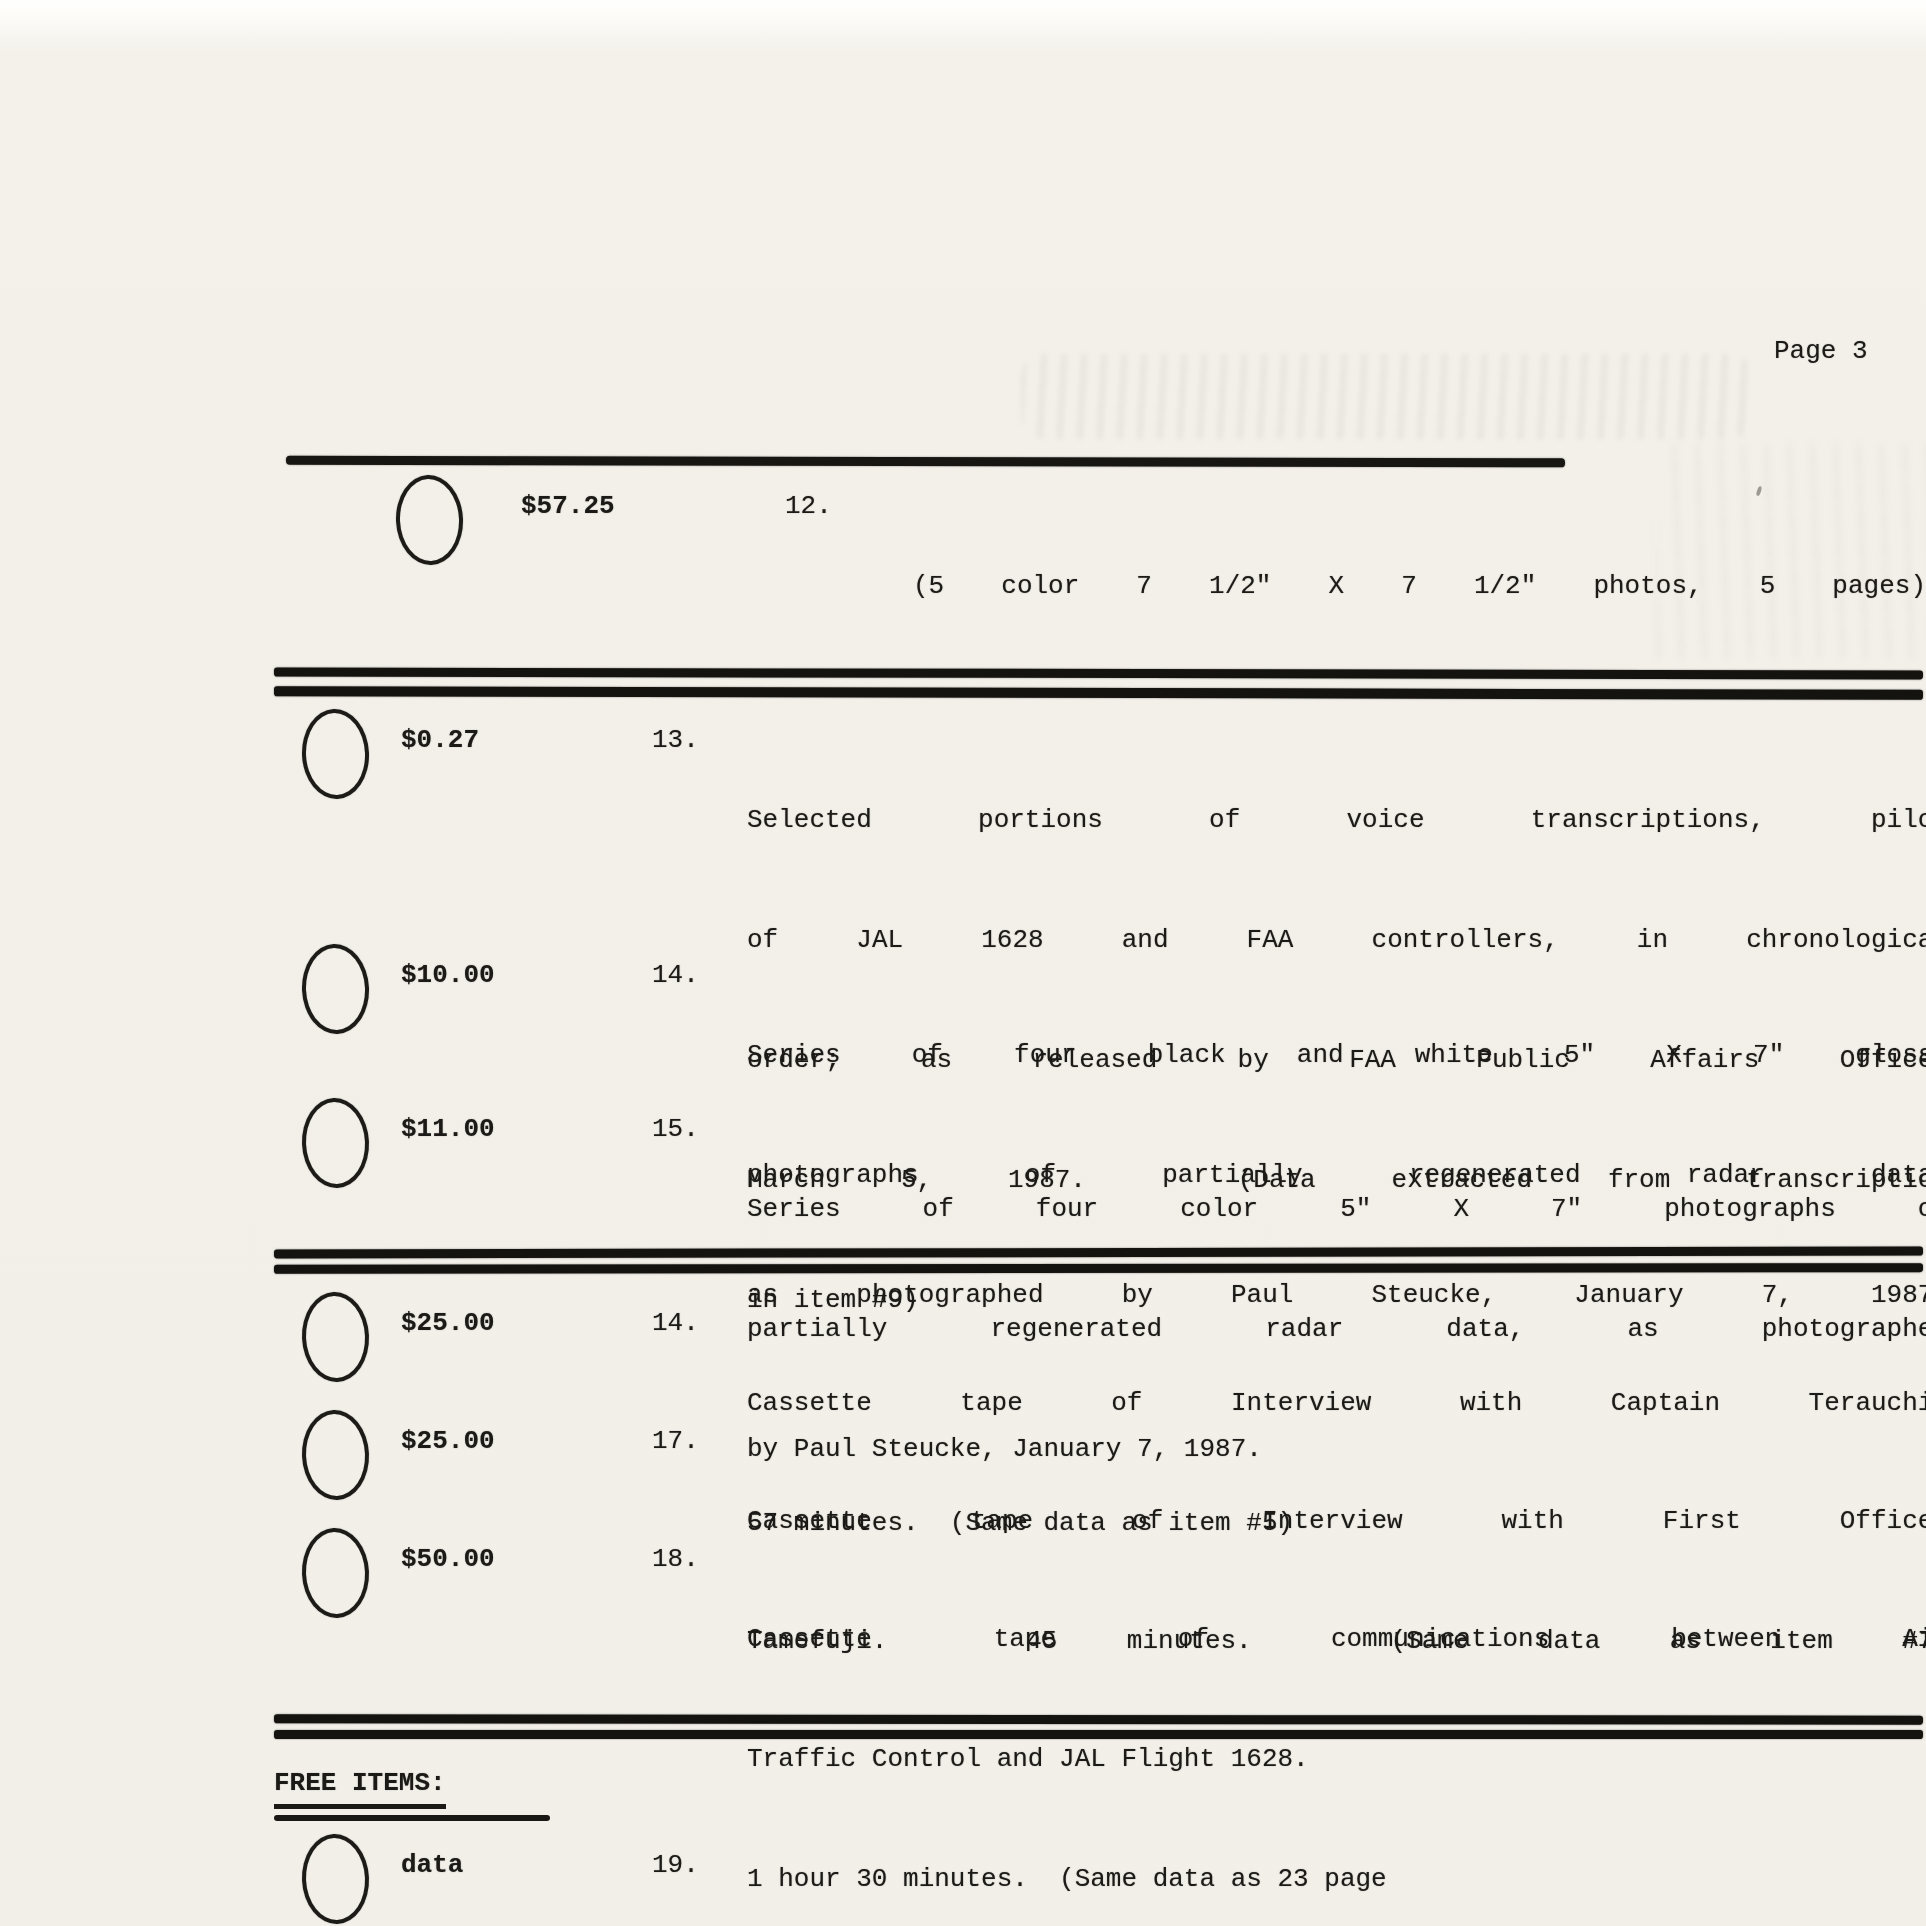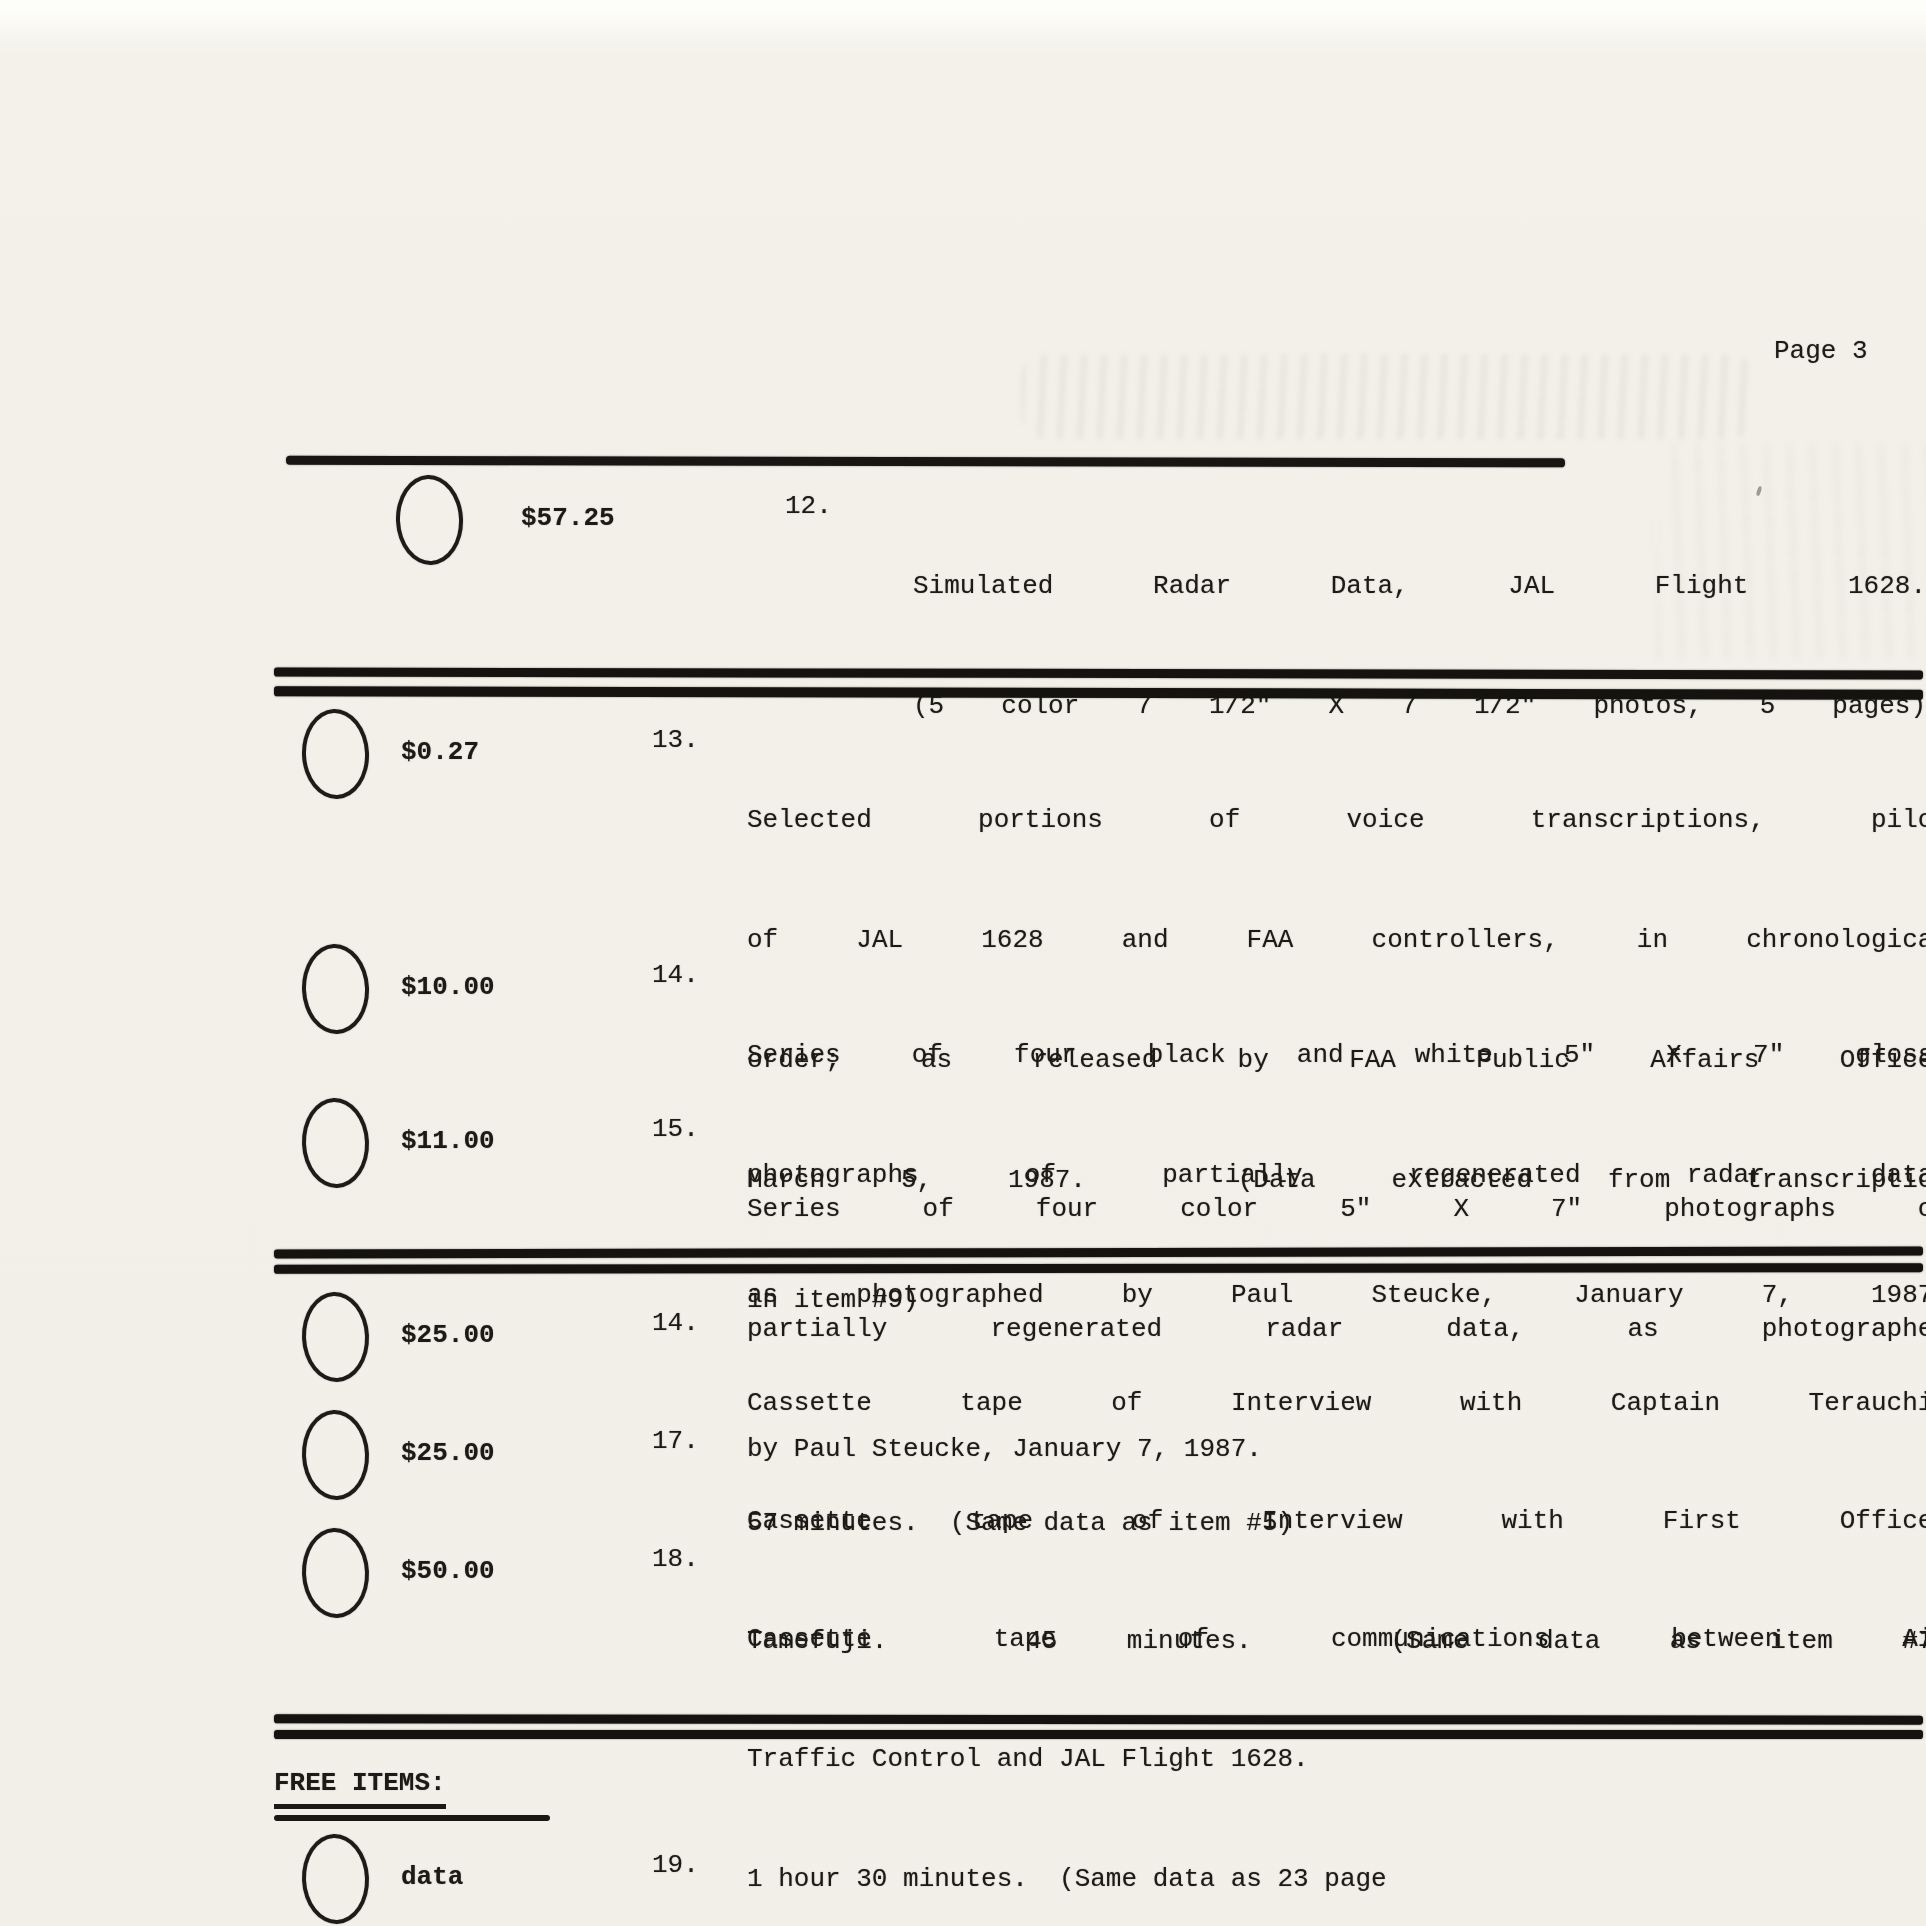--- a/index.html
+++ b/index.html
@@ -83,21 +83,21 @@
   .item-row { position: absolute; left: 0; width: 100%; }
   .circle {
     position: absolute;
     left: 302px; top: -10.8px;
     width: 59px; height: 82px;
     border: 4.6px solid #1d1b18;
     border-radius: 50%;
     box-shadow: 0 0 1.2px rgba(30,27,22,0.4), inset 0 0 0.8px rgba(30,27,22,0.3);
     transform: rotate(-2.5deg);
   }
-  .price { position: absolute; left: 401px; top: 12px; font-weight: 700; }
+  .price { position: absolute; left: 401px; top: 0; font-weight: 700; }
   .num   { position: absolute; left: 652px; top: 0; }
   .text  { position: absolute; left: 747px; top: 0; width: 1202px; }
   .tl { white-space: pre; }
   .tl.j { white-space: pre-wrap; text-align: justify; text-align-last: justify; }
 
   
   .item-row.indent .circle { left: 396px; }
   .item-row.indent .price  { left: 521px; }
   .item-row.indent .num    { left: 785px; }
   .item-row.indent .text   { left: 913px; width: 1013px; }
@@ -144,21 +144,20 @@
   <div class="abs artifact speck-2"></div>
 
   <div class="abs ink page-number">Page 3</div>
   <div class="abs title-rule2"></div>
 
   <div class="item-row indent ink" style="top:486px">
     <div class="circle"></div>
     <div class="price">$57.25</div>
     <div class="num">12.</div>
     <div class="text">
-      <div class="tl j">Simulated Radar Data, JAL Flight 1628.</div>
       <div class="tl j">(5 color 7 1/2" X 7 1/2" photos, 5 pages)</div>
     </div>
   </div>
 
   <div class="abs rule a1"></div>
   <div class="abs rule a2"></div>
 
   <div class="item-row ink" style="top:720px">
     <div class="circle"></div>
     <div class="price">$0.27</div>

